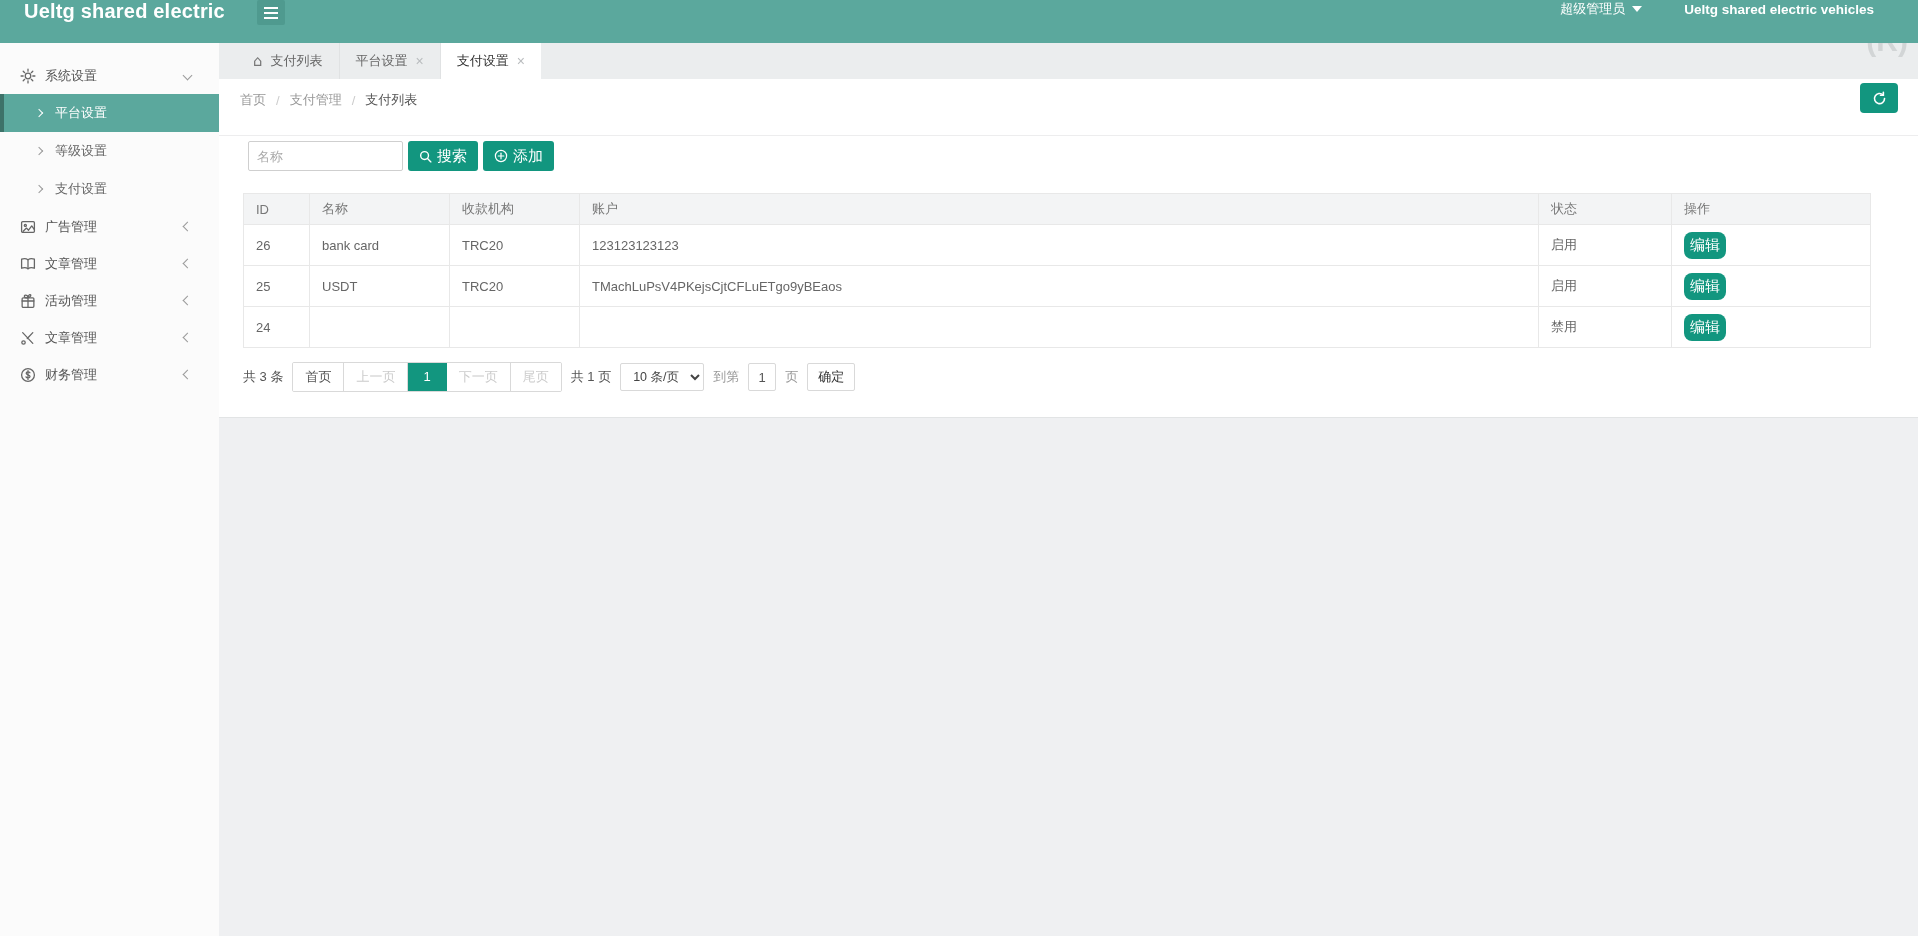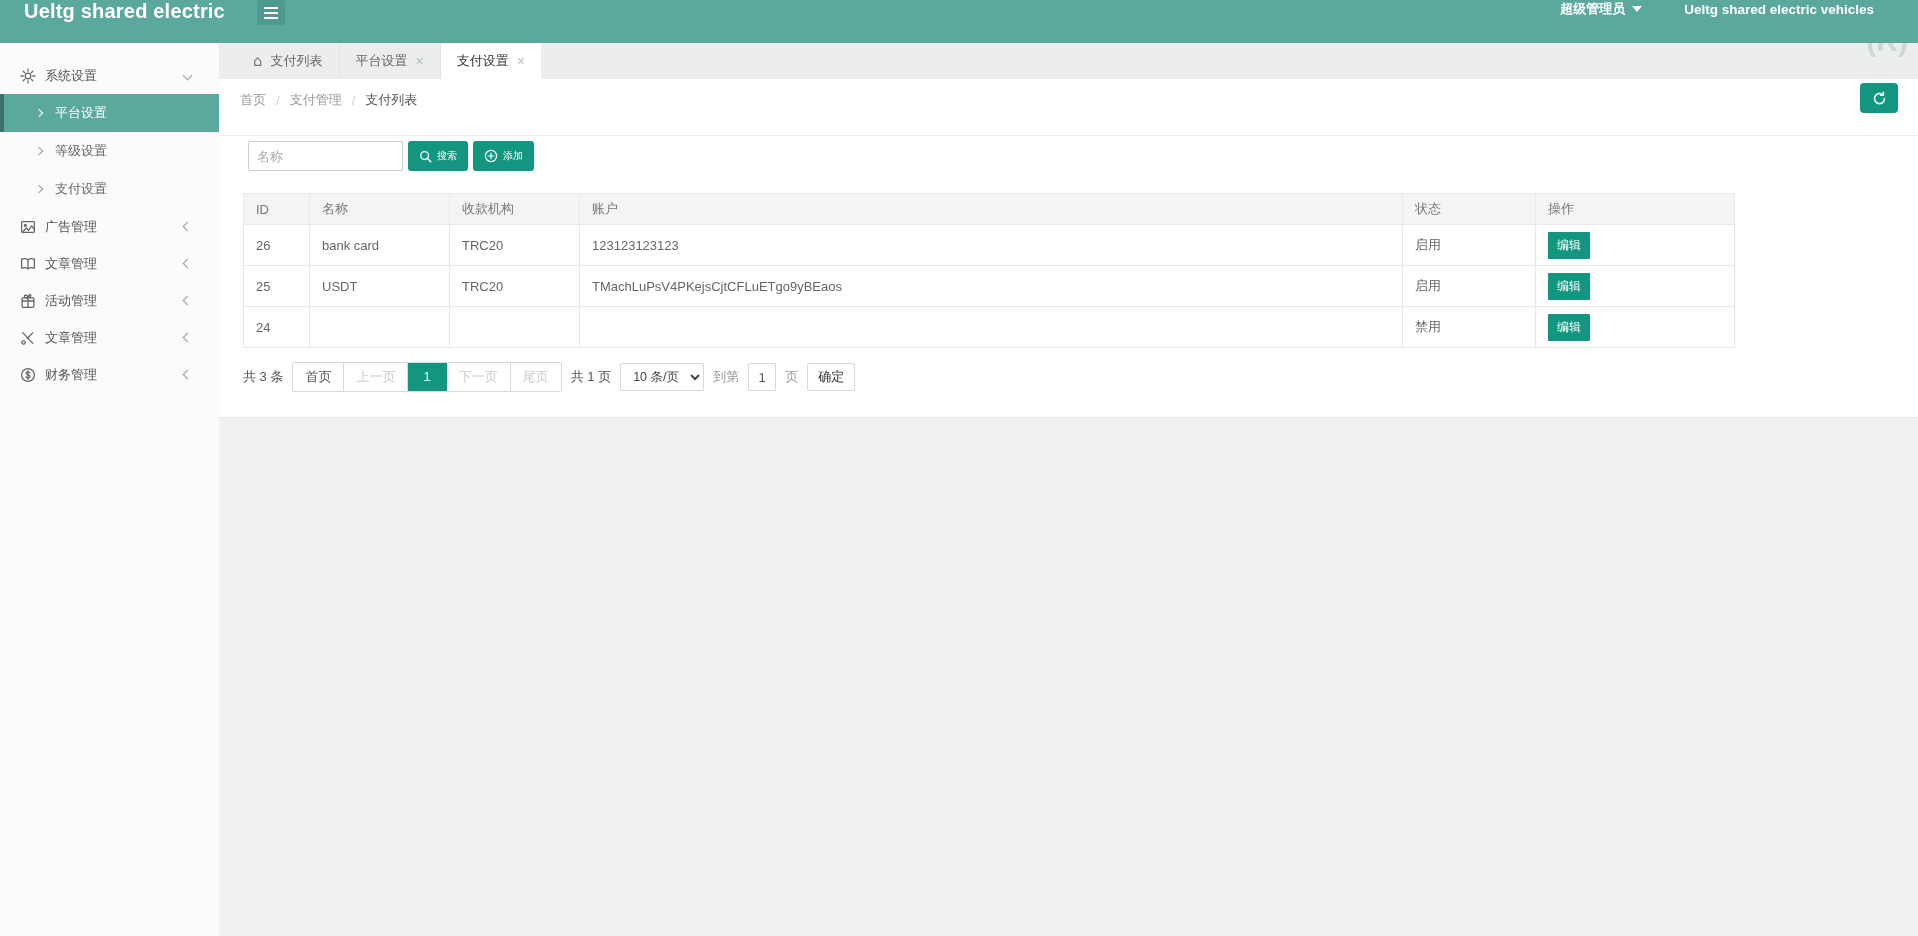--- a/index.html
+++ b/index.html
@@ -6,21 +6,21 @@
   html,body { width:1918px; height:936px; overflow:hidden;
     font-family:"Liberation Sans","DejaVu Sans",sans-serif; font-size:13px; color:#666; background:#eff0f2; }
 
   
   .header { position:relative; z-index:2; height:43px; background:#5ba89d; display:flex; align-items:flex-start; color:#fff; }
   .header .title { margin-left:24px; font-size:20px; font-weight:bold; letter-spacing:.2px; }
   .burger { margin-left:32px; width:28px; height:25px; background:#4f9a8f; border:none; border-radius:2px;
     display:flex; flex-direction:column; justify-content:center; align-items:center; gap:3px; cursor:pointer; }
   .burger i { display:block; width:14px; height:2px; background:#fff; }
   .header .right { margin-left:auto; display:flex; align-items:center; margin-right:44px; }
-  .admin { display:flex; align-items:center; gap:7px; font-size:13px; font-weight:700; cursor:pointer; }
+  .admin { display:flex; align-items:center; gap:7px; font-size:13px; font-weight:400; cursor:pointer; }
   .caret-down { width:0; height:0; border-left:5px solid transparent; border-right:5px solid transparent; border-top:6px solid #fff; }
   .brand { margin-left:42px; font-size:13.5px; font-weight:600; }
 
   .watermark { position:absolute; z-index:1; top:24px; right:10px; font-size:30px; font-weight:bold; color:#d2d5d6; }
 
   
   .main { display:flex; height:893px; position:relative; z-index:0; }
   .sidebar { width:219px; background:#fbfbfb; flex:none; padding-top:14px; }
 
   .chev { display:inline-block; width:7px; height:7px; border-right:1.5px solid currentColor; border-bottom:1.5px solid currentColor; }
@@ -51,32 +51,32 @@
   .crumbs { position:absolute; left:21px; top:12px; display:flex; gap:10px; align-items:center; }
   .crumbs .c1 { color:#999; cursor:pointer; }
   .crumbs .sep { color:#ccc; }
   .crumbs .cur { color:#555; }
   .refresh { position:absolute; right:20px; top:4px; width:38px; height:30px; background:#12967f; border:none; border-radius:4px;
     display:flex; align-items:center; justify-content:center; cursor:pointer; }
 
   .toolbar { margin:5px 0 0 29px; display:flex; gap:5px; height:30px; }
   .search-input { width:155px; height:30px; border:1px solid #cfcfcf; border-radius:2px; padding:0 8px; font-size:13px; color:#333; }
   .search-input::placeholder { color:#aaa; }
-  .btn { height:30px; padding:0 11px; background:#12967f; color:#fff; border:none; border-radius:3px; font-size:10px;
+  .btn { height:30px; padding:0 11px; background:#12967f; color:#fff; border:none; border-radius:3px; font-size:15px;
     display:flex; align-items:center; gap:5px; cursor:pointer; }
 
-  table.grid { margin:22px 31px 0 24px; width:1492px; border-collapse:collapse; table-layout:fixed; }
+  table.grid { margin:22px 31px 0 24px; width:1628px; border-collapse:collapse; table-layout:fixed; }
   .grid th, .grid td { border:1px solid #e8e8e8; font-weight:normal; text-align:left; padding:0 12px; overflow:hidden; white-space:nowrap; }
   .grid thead tr { height:31px; background:#f3f4f5; }
   .grid th { color:#777; }
   .grid tbody tr { height:41px; background:#fff; }
   .grid td { color:#666; }
   .st-enabled { color:#8bc98b; }
   .st-disabled { color:#cfcfcf; }
-  .edit-btn { width:42px; height:27px; background:#12967f; color:#fff; border:none; border-radius:1px; font-size:12px; cursor:pointer; }
+  .edit-btn { width:42px; height:27px; background:#12967f; color:#fff; border:none; border-radius:8px; font-size:15px; cursor:pointer; }
 
   .pager { margin:14px 0 0 24px; display:flex; align-items:center; height:30px; gap:9px; color:#555; }
   .pgroup { display:flex; border:1px solid #d9d9d9; border-radius:2px; overflow:hidden; background:#fff; }
   .pbtn { padding:0 12px; line-height:28px; border-right:1px solid #d9d9d9; background:#fff; color:#555; cursor:pointer; font-size:13px; }
   .pbtn:last-child { border-right:none; }
   .pbtn.disabled { color:#ccc; cursor:default; }
   .pbtn.active { background:#12967f; border-color:#12967f; color:#fff; padding:0 15px; }
   .per-page { height:28px; border:1px solid #d9d9d9; border-radius:2px; background:#fff; color:#444; font-size:12.5px; padding:0 8px;
     font-family:"Liberation Sans","DejaVu Sans",sans-serif; }
   .goto-label { color:#999; }

